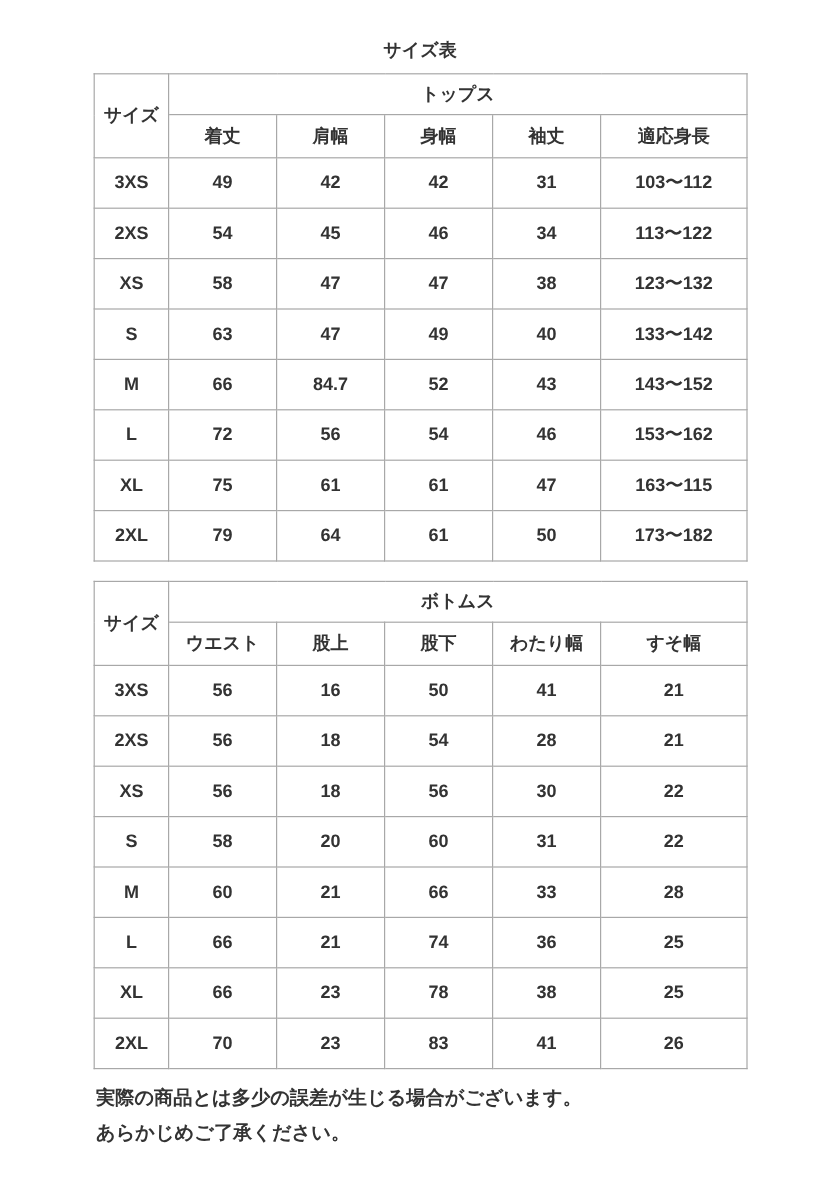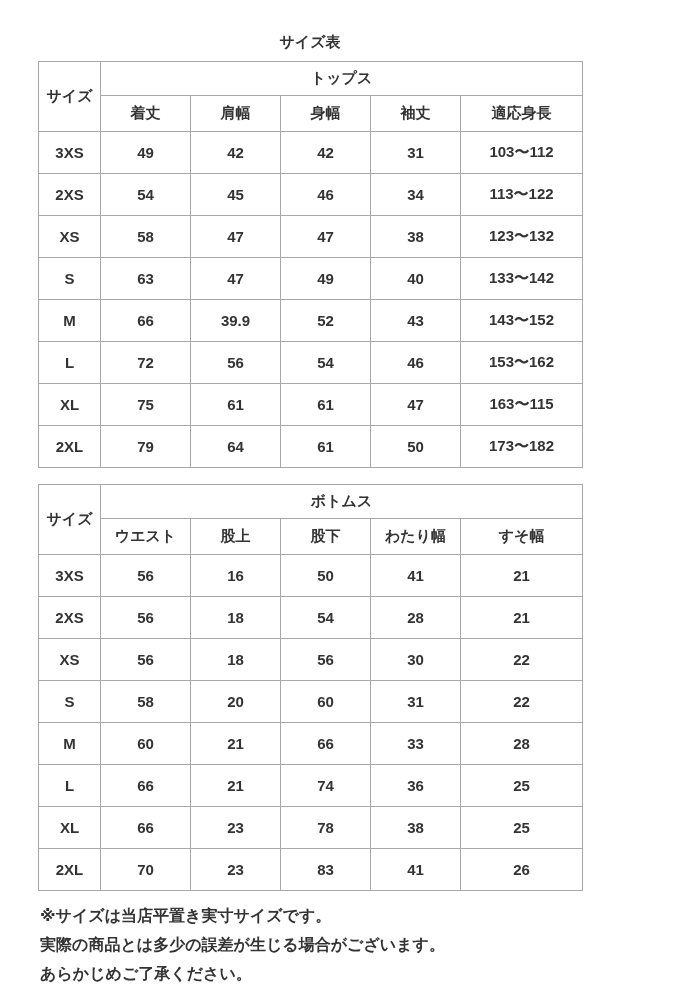--- a/index.html
+++ b/index.html
@@ -6,21 +6,21 @@
     margin: 0;
     padding: 0;
     background: #ffffff;
   }
   .page {
     position: relative;
     width: 700px;
     height: 1000px;
     background: #ffffff;
     box-sizing: border-box;
-    padding: 33px 0 0 38px;
+    padding: 33px 0 0 78px;
     font-family: "Liberation Sans", "DejaVu Sans", sans-serif;
     font-weight: bold;
     color: #333333;
     overflow: hidden;
   }
   .title {
     width: 544px;
     text-align: center;
     font-size: 15px;
     margin-bottom: 9px;
@@ -118,21 +118,21 @@
           <td>S</td>
           <td>63</td>
           <td>47</td>
           <td>49</td>
           <td>40</td>
           <td>133〜142</td>
         </tr>
         <tr>
           <td>M</td>
           <td>66</td>
-          <td>39.9</td>
+          <td>84.7</td>
           <td>52</td>
           <td>43</td>
           <td>143〜152</td>
         </tr>
         <tr>
           <td>L</td>
           <td>72</td>
           <td>56</td>
           <td>54</td>
           <td>46</td>
@@ -244,18 +244,17 @@
           <td>23</td>
           <td>83</td>
           <td>41</td>
           <td>26</td>
         </tr>
       </tbody>
   </table>
 
 
   <div class="notes">
-    <div>※サイズは当店平置き実寸サイズです。</div>
     <div>実際の商品とは多少の誤差が生じる場合がございます。</div>
     <div>あらかじめご了承ください。</div>
   </div>
 
 </div>
 
 </body></html>

